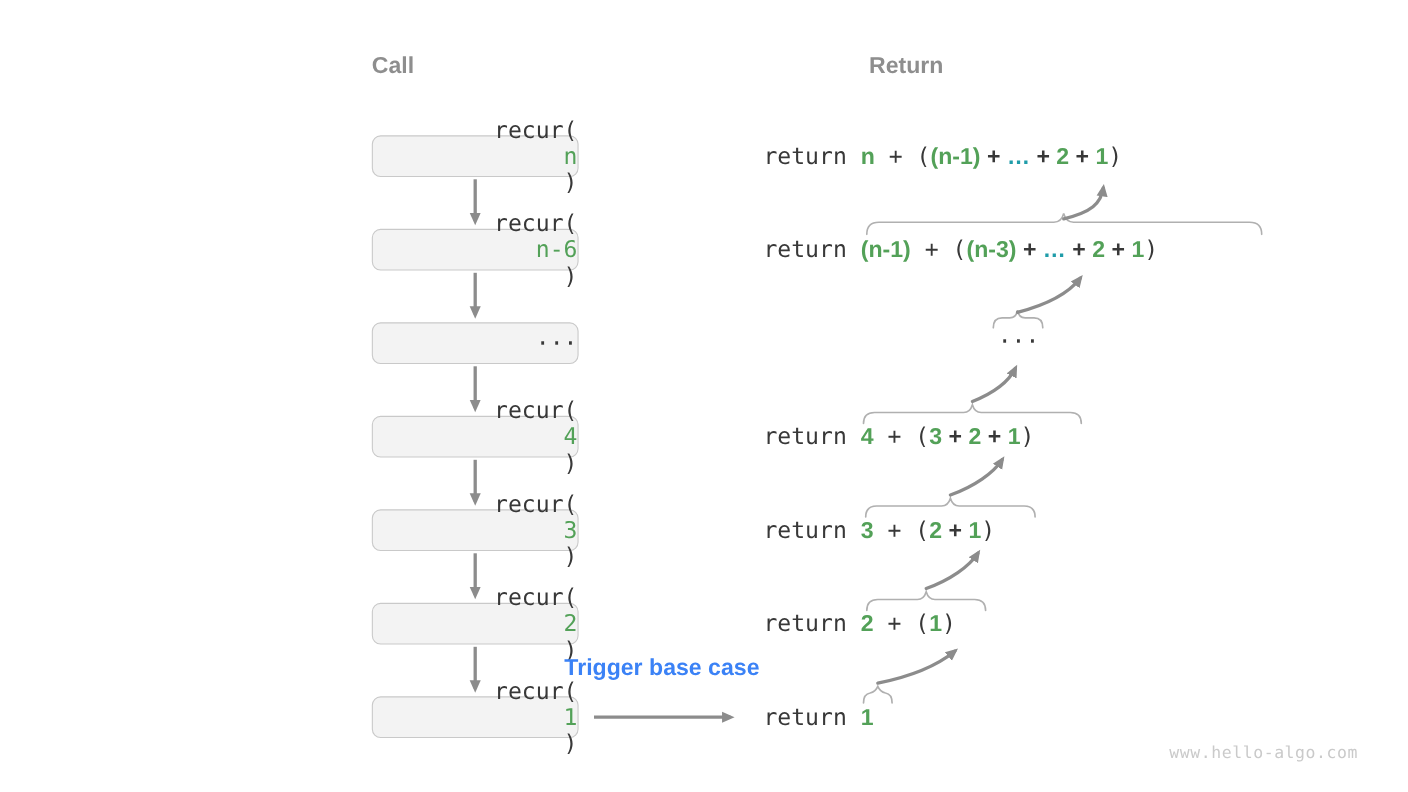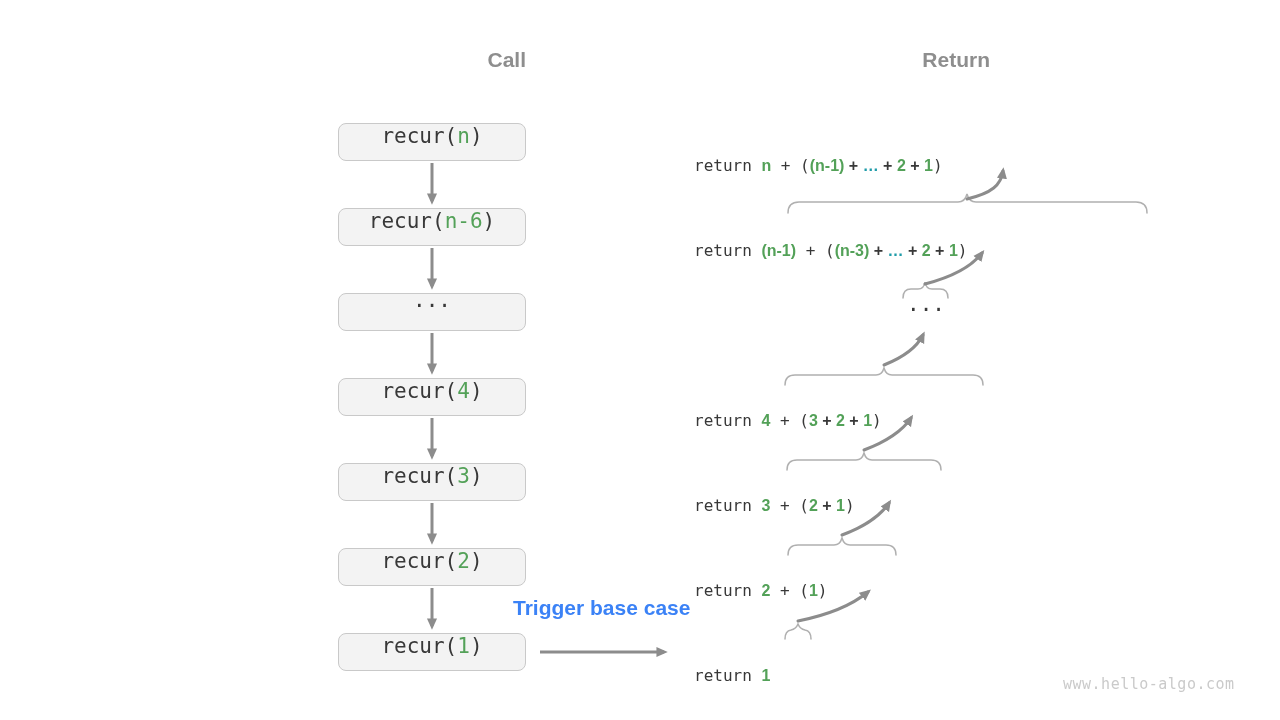--- a/index.html
+++ b/index.html
@@ -7,40 +7,40 @@
     width:1280px; height:720px; position:relative;
     background:#ffffff; overflow:hidden;
     font-family:"Liberation Sans", sans-serif;
   }
 
   
   .col-header {
     position:absolute; top:48px; height:24px;
     font-family:"Liberation Sans", sans-serif;
     font-weight:bold; font-size:21px; color:#8E8E8E;
-    text-align:right; line-height:24px;
+    text-align:left; line-height:24px;
   }
   #call-header   { left:338px; width:188px; }
   #return-header { left:790px; width:200px; }
 
   
   .call-box {
     position:absolute; left:338px; width:188px; height:38px;
     background:#F3F3F3; border:1.5px solid #C9C9C9; border-radius:8px;
     box-sizing:border-box;
-    display:flex; align-items:flex-start; justify-content:center;
+    display:flex; align-items:flex-end; justify-content:center;
     font-family:"DejaVu Sans Mono", monospace;
-    font-size:21px; color:#383838; white-space:pre;
+    font-size:21px; color:#383838; white-space:pre;flex-direction:column;
   }
 
   
   .return-row {
     position:absolute; left:694px; height:28px; line-height:28px;
     font-family:"DejaVu Sans Mono", monospace;
-    font-size:16px; color:#383838; white-space:pre;margin-top:24px;
+    font-size:21px; color:#383838; white-space:pre;
   }
 
   
   .seg-kw   { font-family:"DejaVu Sans Mono", monospace; color:#383838; }
   .seg-arg  { font-family:"DejaVu Sans Mono", monospace; color:#53A158; }
   .seg-val  { font-family:"Liberation Sans", sans-serif; font-weight:bold; color:#53A158; }
   .seg-op   { font-family:"Liberation Sans", sans-serif; font-weight:bold; color:#383838; }
   .seg-dots { font-family:"Liberation Sans", sans-serif; font-weight:bold; color:#1F9CA9; }
 
   #return-ellipsis {

